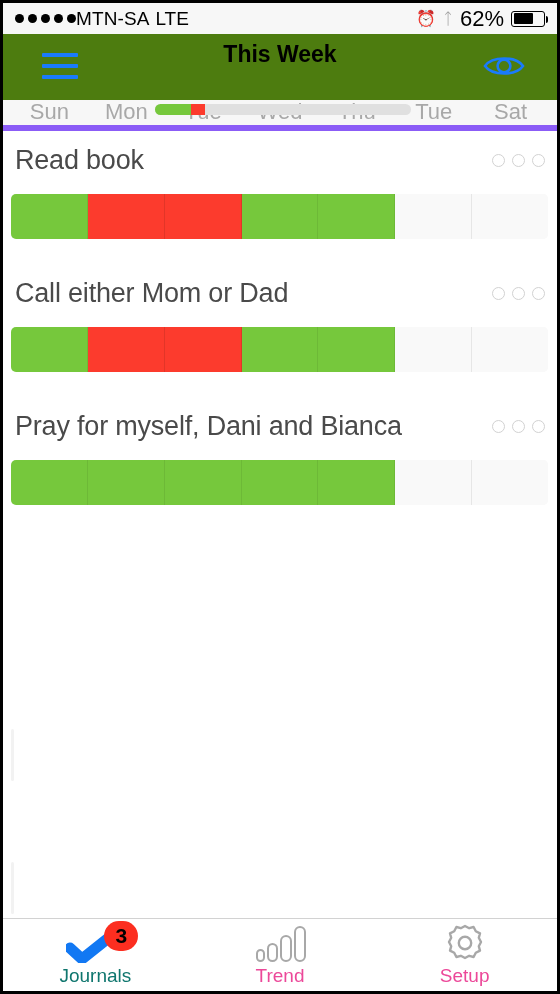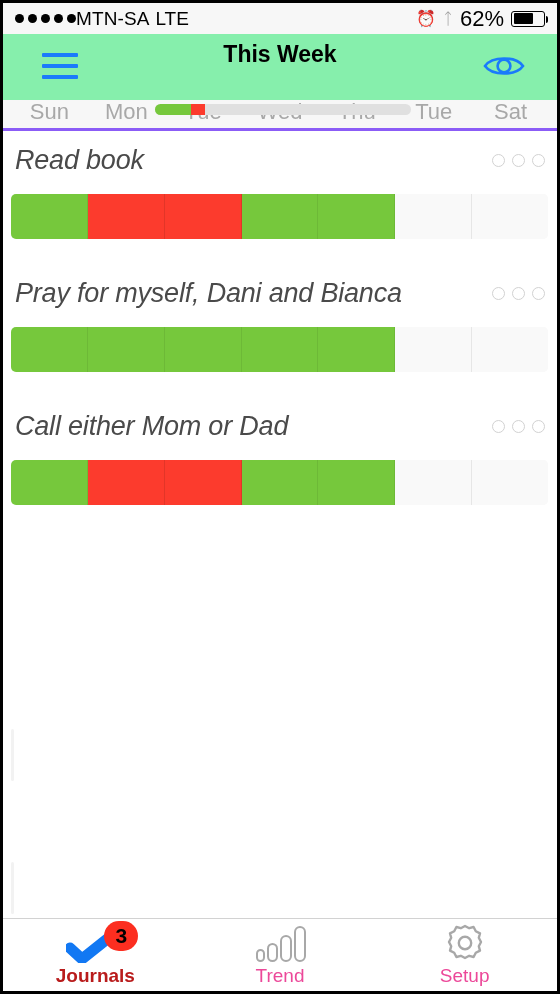--- a/index.html
+++ b/index.html
@@ -48,21 +48,21 @@
     position: relative; display: inline-block;
   }
   .batt::after {
     content: ""; position: absolute; right: -4px; top: 4px;
     width: 2.5px; height: 7px; background: #000; border-radius: 0 2px 2px 0;
   }
   .batt i { position: absolute; left: 1.5px; top: 1.5px; bottom: 1.5px; width: 62%; background: #000; border-radius: 1px; display:block; }
 
   
   .navbar {
-    position: relative; height: 66px; background: #86efac; padding-left: 34px;
+    position: relative; height: 66px; background: #4d7c0f; padding-left: 34px;
   }
   .hamburger {
     position: absolute; left: 39px; top: 19px;
     width: 36px; height: 26px; display: flex; flex-direction: column;
     justify-content: space-between; cursor: pointer;
   }
   .hamburger span { display: block; height: 4px; background: #1a7bfb; border-radius: 1px; }
   .nav-title {
     position: absolute; left: 0; right: 0; top: 7px; text-align: center;
     font-size: 23px; font-weight: bold; color: #000;
@@ -76,30 +76,30 @@
   }
   .progress-track {
     position: absolute; inset: 0; background: #e0e0e0; border-radius: 6px; overflow: hidden;
   }
   .progress-green { position: absolute; left: 0; top: 0; bottom: 0; background: #76c83c; }
   .progress-red   { position: absolute; top: 0; bottom: 0; background: #fc3b2d; }
 
   
   .weekdays {
     height: 31px; background: #f7f7f7; display: flex;
-    border-bottom: 3px solid #8b5cf6;
+    border-bottom: 6px solid #8b5cf6;
     padding: 0 8px;
   }
   .weekdays .wd {
     flex: 1 1 0; text-align: center; font-size: 22px; color: #a8a8a8;
     line-height: 24px;
   }
 
   
-  .list { position: relative; background: #fff; height: 823px; overflow: hidden; font-style: italic; }
+  .list { position: relative; background: #fff; height: 823px; overflow: hidden; }
   .habit { position: relative; height: 133px; }
   .habit-head {
     position: relative; height: 58px; display: flex; align-items: center;
     padding: 0 12px 0 12px;
   }
   .habit-title {
     font-size: 27px; color: #4a4a4a; white-space: nowrap; letter-spacing: -.2px;
   }
   .dots { margin-left: auto; display: flex; gap: 7px; align-items: center; cursor: pointer; }
   .dots i { width: 13px; height: 13px; border-radius: 50%; border: 1.8px solid #d2d2d2; display: block; }
@@ -126,21 +126,21 @@
     position: absolute; left: 0; right: 0; bottom: 0; height: 73px;
     background: #ffffff; border-top: 1px solid #d2d2d2;
     display: flex;
   }
   .tab {
     flex: 1 1 0; display: flex; flex-direction: column; align-items: center;
     justify-content: center; gap: 2px; cursor: pointer; position: relative;
   }
   .tab-ico { height: 40px; display: flex; align-items: flex-end; justify-content: center; position: relative; }
   .tab-label { font-size: 19px; color: #ec4899; line-height: 22px; }
-  .tab.active .tab-label { color: #b91c1c; font-weight: bold; }
+  .tab.active .tab-label { color: #0f766e; }
   .badge {
     position: absolute; right: -14px; top: -2px;
     min-width: 34px; height: 30px; padding: 0 6px;
     background: #fc2e20; border-radius: 15px;
     display: flex; align-items: center; justify-content: center;
     font-size: 21px; font-weight: bold; color: #000;
   }
 </style>
 </head>
 <body>
@@ -216,50 +216,50 @@
           <div class="cell miss"></div>
           <div class="cell miss"></div>
           <div class="cell done"></div>
           <div class="cell done"></div>
           <div class="cell empty"></div>
           <div class="cell empty"></div>
         </div>
       </div>
       <div class="habit">
         <div class="habit-head">
+          <div class="habit-title">Call either Mom or Dad</div>
+          <div class="dots">
+            <i></i>
+            <i></i>
+            <i></i>
+          </div>
+        </div>
+        <div class="bar">
+          <div class="cell done"></div>
+          <div class="cell miss"></div>
+          <div class="cell miss"></div>
+          <div class="cell done"></div>
+          <div class="cell done"></div>
+          <div class="cell empty"></div>
+          <div class="cell empty"></div>
+        </div>
+      </div>
+      <div class="habit">
+        <div class="habit-head">
           <div class="habit-title">Pray for myself, Dani and Bianca</div>
           <div class="dots">
             <i></i>
             <i></i>
             <i></i>
           </div>
         </div>
         <div class="bar">
           <div class="cell done"></div>
           <div class="cell done"></div>
           <div class="cell done"></div>
-          <div class="cell done"></div>
-          <div class="cell done"></div>
-          <div class="cell empty"></div>
-          <div class="cell empty"></div>
-        </div>
-      </div>
-      <div class="habit">
-        <div class="habit-head">
-          <div class="habit-title">Call either Mom or Dad</div>
-          <div class="dots">
-            <i></i>
-            <i></i>
-            <i></i>
-          </div>
-        </div>
-        <div class="bar">
-          <div class="cell done"></div>
-          <div class="cell miss"></div>
-          <div class="cell miss"></div>
           <div class="cell done"></div>
           <div class="cell done"></div>
           <div class="cell empty"></div>
           <div class="cell empty"></div>
         </div>
       </div>
       <div class="ghost" style="top:598px;height:52px;"></div>
     <div class="ghost" style="top:731px;height:52px;"></div>
 
   </div>

